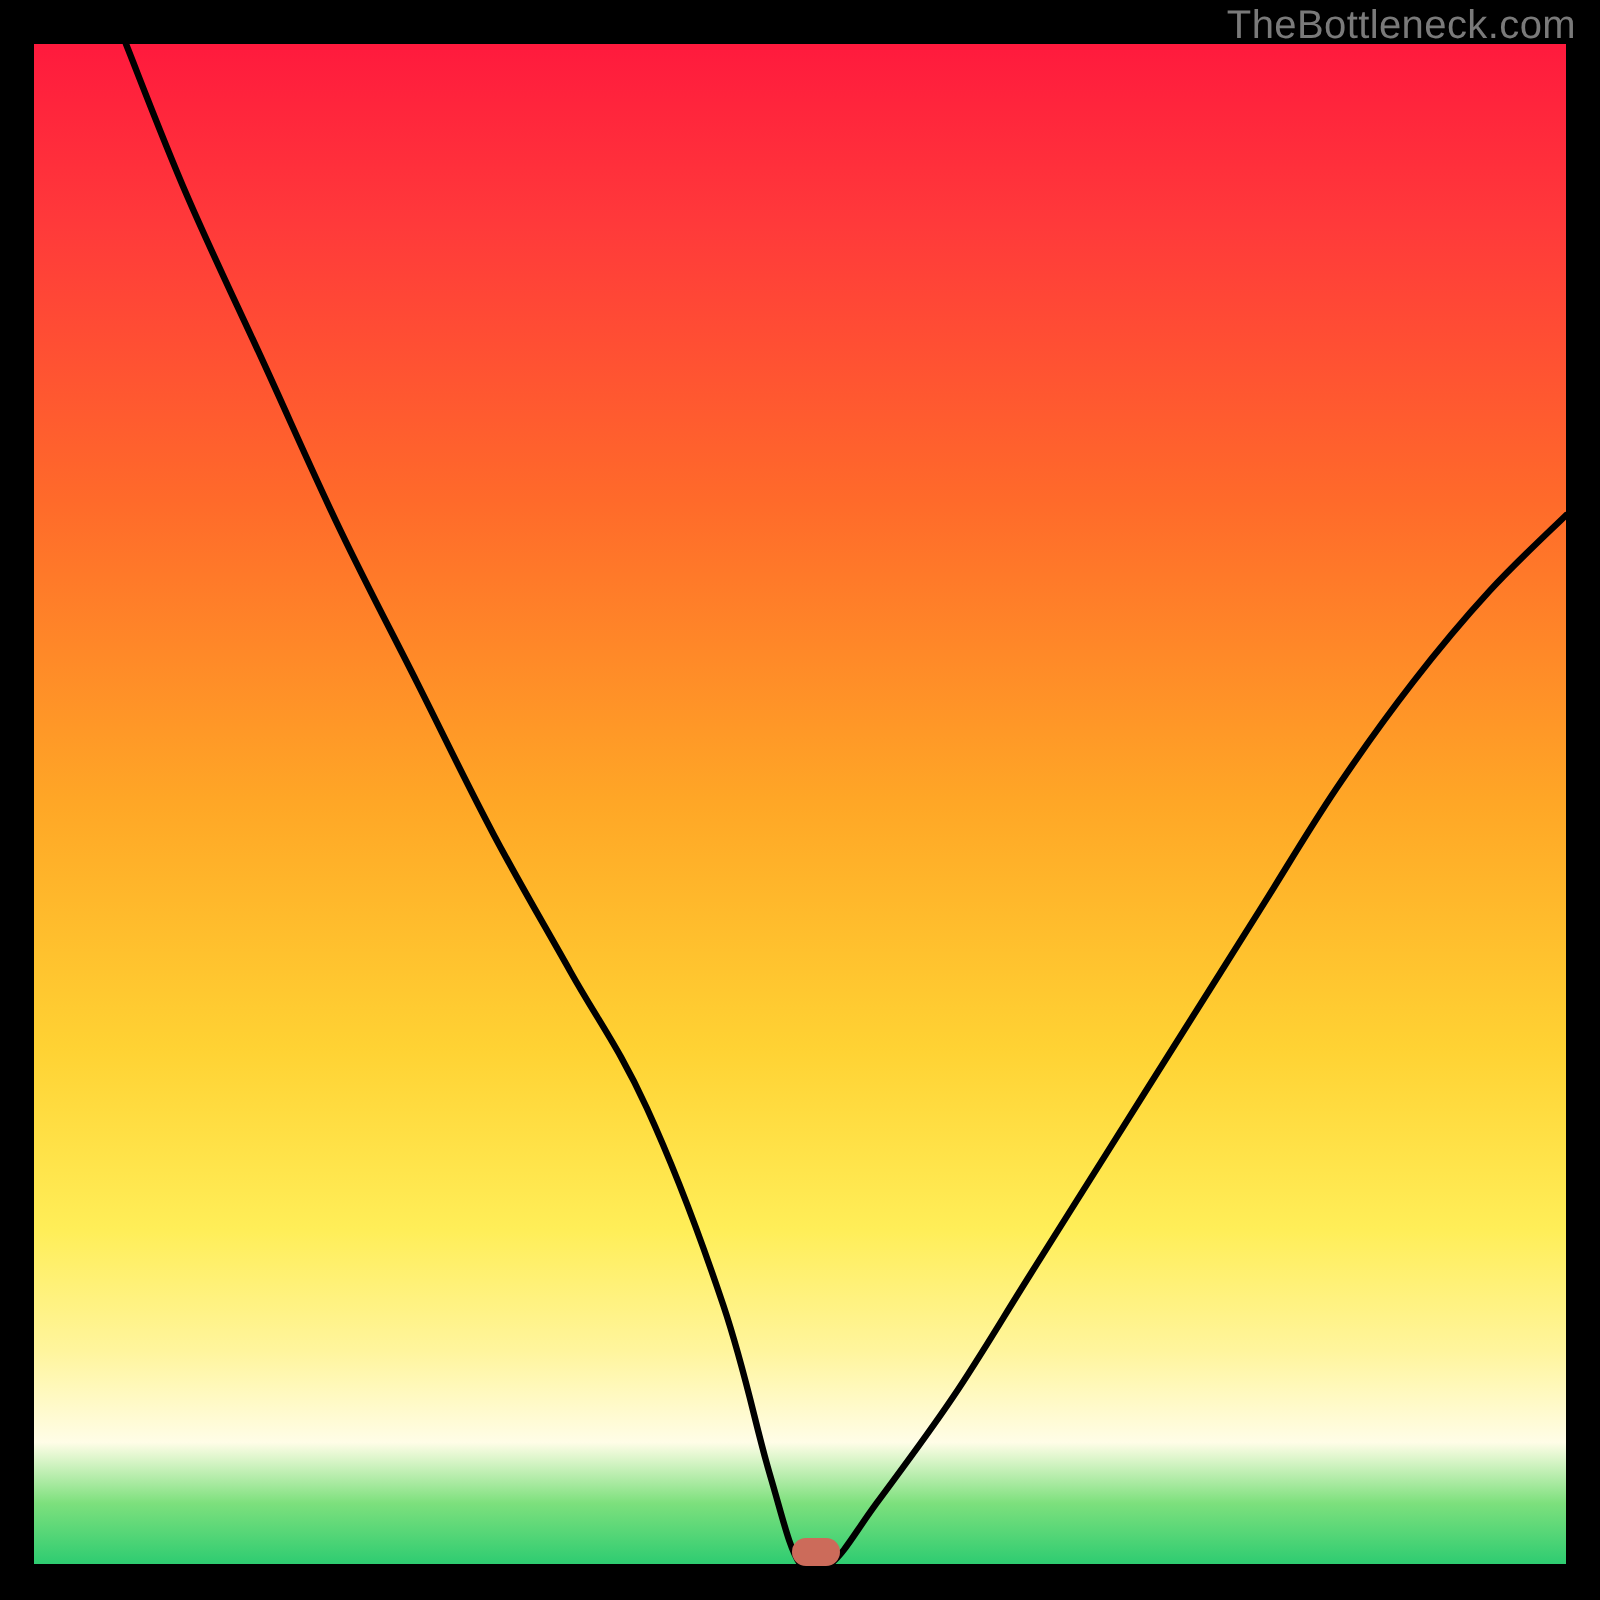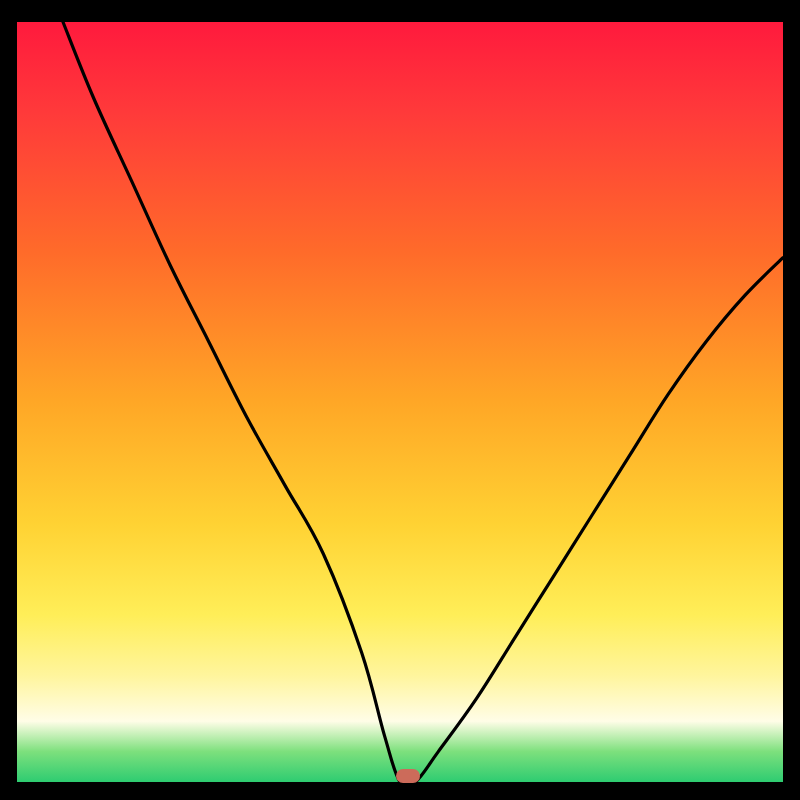--- a/index.html
+++ b/index.html
@@ -61,20 +61,21 @@
     height: 14px;
     background: #cc6b5a;
     border-radius: 7px;
   }
 </style>
 </head>
 <body>
 
 <div class="frame">
 
+  <div class="watermark">TheBottleneck.com</div>
 
   <div class="plot">
 
     <svg class="curve" viewBox="0 0 766 760" preserveAspectRatio="none">
       <path id="curve-path" fill="none" stroke="#000" stroke-width="3.2" stroke-linecap="round" stroke-linejoin="round" d="M 46.0 0.0 C 51.5 13.7, 64.2 47.3, 76.6 76.0 C 89.0 104.7, 101.1 129.5, 114.9 159.6 C 128.7 189.7, 139.4 214.5, 153.2 243.2 C 167.0 271.9, 177.7 291.8, 191.5 319.2 C 205.3 346.6, 216.0 369.2, 229.8 395.2 C 243.6 421.2, 254.3 439.0, 268.1 463.6 C 281.9 488.2, 292.6 501.9, 306.4 532.0 C 320.2 562.1, 333.7 598.0, 344.7 630.8 C 355.7 663.6, 360.8 691.1, 367.7 714.4 C 374.6 737.7, 377.5 751.8, 383.0 760.0 C 388.5 768.2, 391.4 765.5, 398.3 760.0 C 405.2 754.5, 410.3 744.6, 421.3 729.6 C 432.3 714.6, 445.8 696.9, 459.6 676.4 C 473.4 655.9, 484.1 637.5, 497.9 615.6 C 511.7 593.7, 522.4 576.7, 536.2 554.8 C 550.0 532.9, 560.7 515.9, 574.5 494.0 C 588.3 472.1, 599.0 455.1, 612.8 433.2 C 626.6 411.3, 637.3 392.9, 651.1 372.4 C 664.9 351.9, 675.6 337.0, 689.4 319.2 C 703.2 301.4, 713.9 288.6, 727.7 273.6 C 741.5 258.6, 759.1 242.4, 766.0 235.6"></path>
     </svg>
 
     <div class="marker" style="left: 378.66px; top: 746.92px;"></div>
 
   </div>

